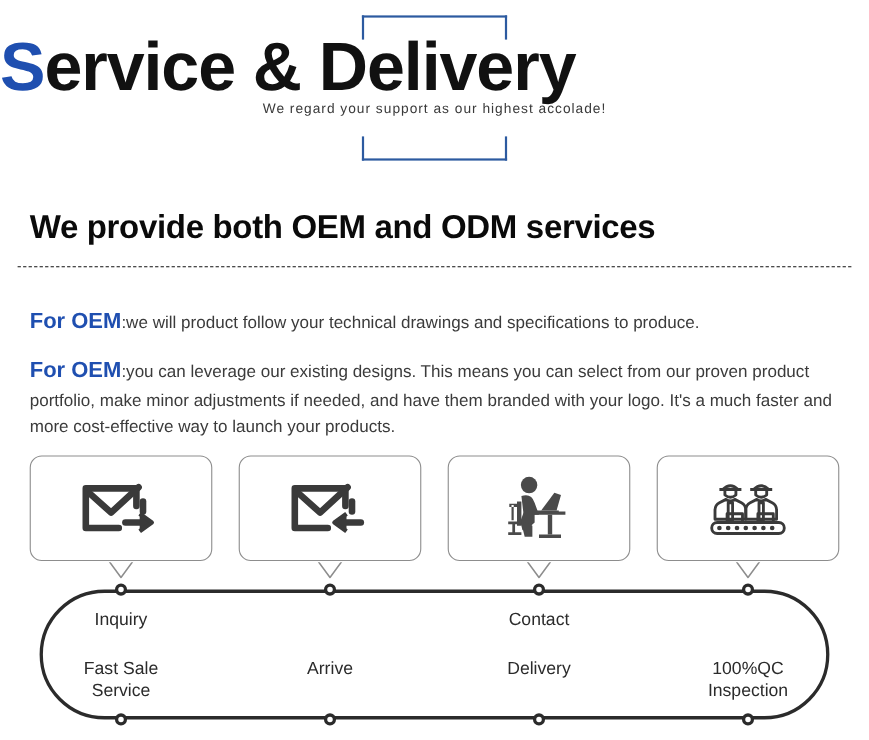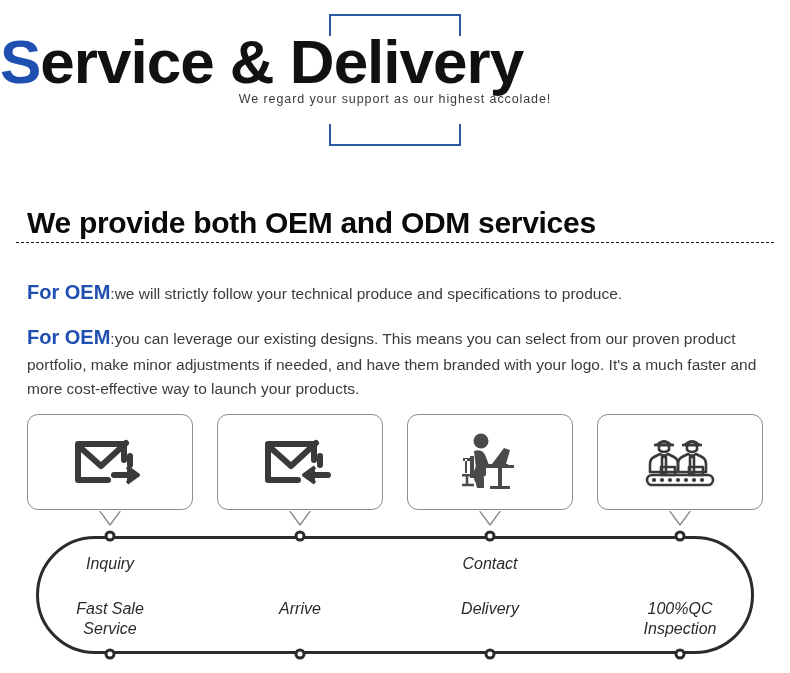--- a/index.html
+++ b/index.html
@@ -68,21 +68,20 @@
 
   
   .section-heading {
     position: absolute;
     top: 190px;
     left: 27px;
     font-size: 30px;
     font-weight: bold;
     color: #0a0a0a;
     letter-spacing: -0.3px;
-    margin-top: 16px;
   }
   .divider {
     position: absolute;
     top: 242px;
     left: 16px;
     width: 758px;
     border-top: 1.5px dashed #111111;
   }
 
   
@@ -139,21 +138,20 @@
   }
   .tail svg { display: block; width: 100%; height: 100%; }
 
   
   .flow {
     position: absolute;
     top: 536px;
     left: 36px;
     width: 718px;
     height: 118px;
-    font-style: italic;
   }
   .flow-track {
     position: absolute;
     inset: 0;
     border: 3px solid #2b2b2b;
     border-radius: 59px;
     box-sizing: border-box;
   }
   .node {
     position: absolute;
@@ -187,21 +185,21 @@
   <div class="bracket bracket-top"></div>
   <div class="bracket bracket-bottom"></div>
   <div class="title"><span class="accent">S</span><span>ervice &amp; Delivery</span></div>
   <div class="subtitle">We regard your support as our highest accolade!</div>
 </div>
 
 <div class="section-heading">We provide both OEM and ODM services</div>
 <div class="divider"></div>
 
 <div class="para para-1">
-  <span class="lead">For OEM</span><span>:we will strictly follow your technical produce and specifications to produce.</span>
+  <span class="lead">For OEM</span><span>:we will product follow your technical drawings and specifications to produce.</span>
 </div>
 <div class="para para-2">
   <span class="lead">For OEM</span><span>:you can leverage our existing designs. This means you can select from our proven product portfolio, make minor adjustments if needed, and have them branded with your logo. It's a much faster and more cost-effective way to launch your products.</span>
 </div>
 
 <div class="cards">
 
   <div class="card" style="left:27px;">
     <div class="card-icon">
       <svg viewBox="0 0 84 64">

